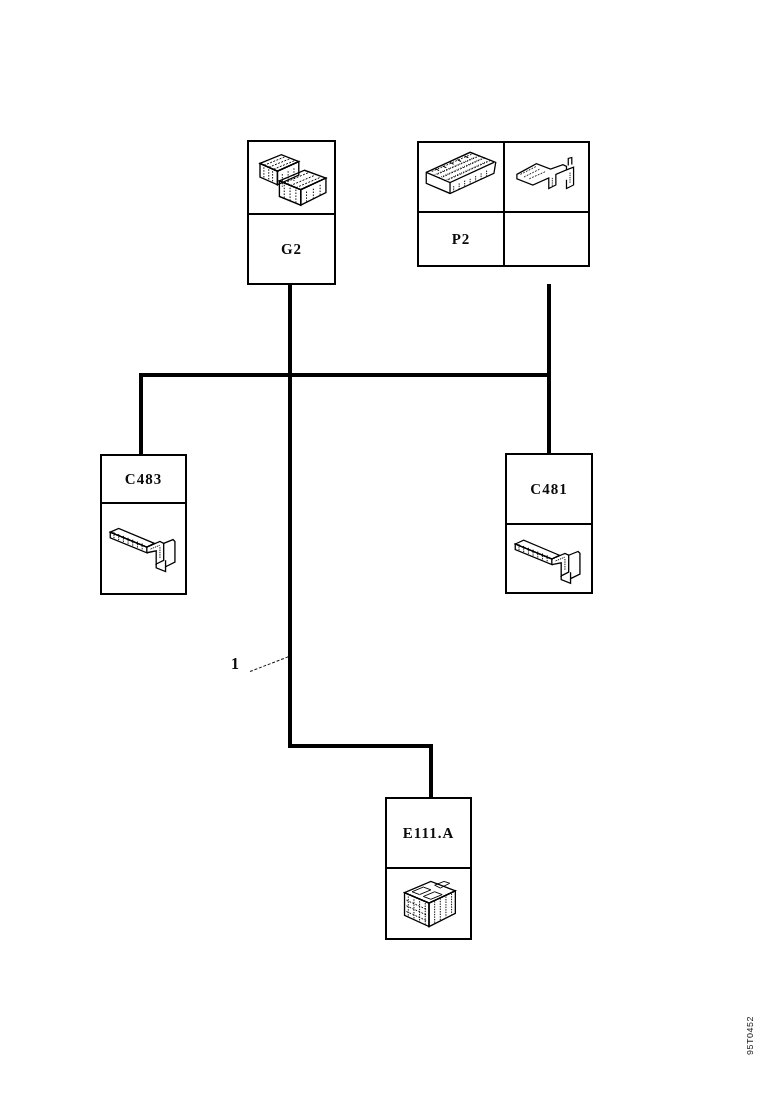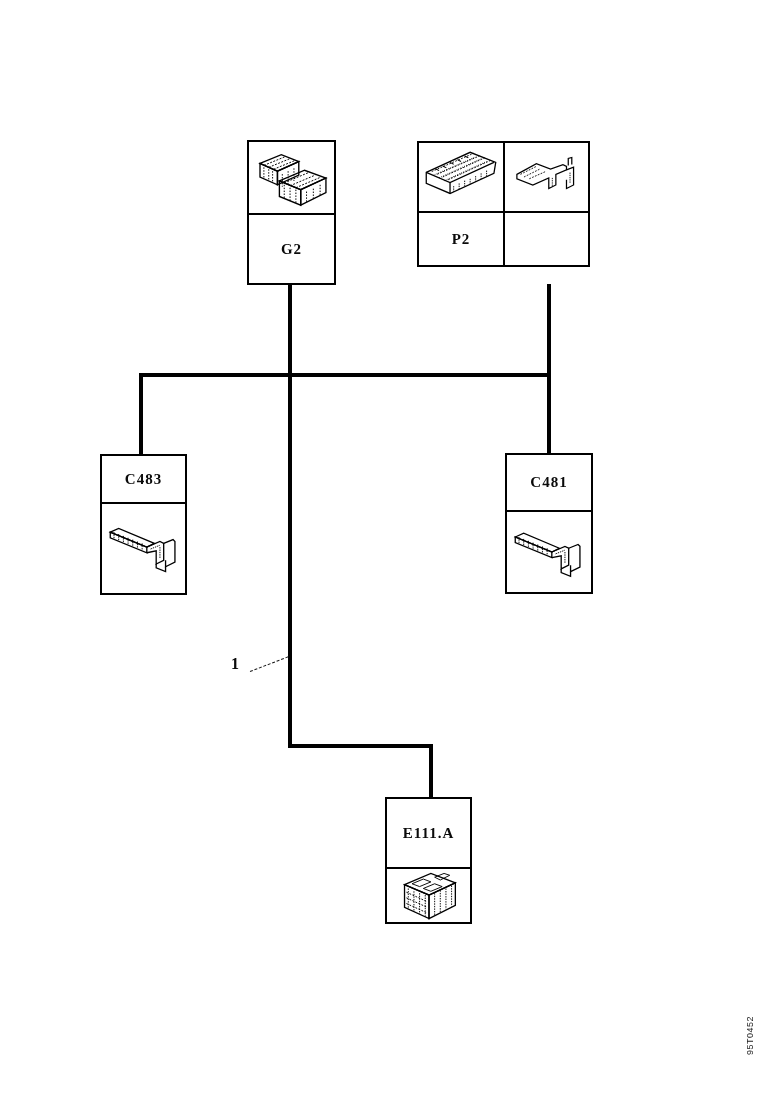--- a/index.html
+++ b/index.html
@@ -146,39 +146,39 @@
           <path d="M44 30 L58 24 L62 26 L62 44 L54 48 L54 34 L44 36"></path>
           <path d="M62 26 L72 22 L74 24 L74 46 L64 51 L64 44"></path>
           <path d="M54 48 L54 52 L64 56 L64 51"></path>
           <path d="M48 32 L58 28 M58 30 L58 42" stroke-width="1" stroke-dasharray="1.5 1"></path>
         </g>
       </svg>
     </div>
   </div>
 
   <div class="cbox" style="left:505px;top:453px;width:88px;height:141px;">
-    <div class="cell" style="height:55px;border-radius:22px;">
+    <div class="cell" style="height:68px;border-radius:22px;">
       <span class="conn-label">C481</span>
     </div>
     <div class="cell grow bt">
       <svg width="80" height="60" viewBox="0 0 82 64">
         <g stroke="#000" fill="none" stroke-width="1.4">
           <path d="M5 16 L14 12 L52 28 L44 32 Z"></path>
           <path d="M5 16 L5 22 L44 38 L44 32 Z"></path>
           <path d="M9 16 L9 23 M14 18 L14 25 M19 20 L19 27 M24 22 L24 29 M29 24 L29 31 M34 26 L34 33 M39 28 L39 35" stroke-width="1" stroke-dasharray="1.5 1"></path>
           <path d="M44 32 L58 26 L62 28 L62 46 L54 50 L54 36 L44 38"></path>
           <path d="M62 28 L72 24 L74 26 L74 48 L64 53 L64 46"></path>
           <path d="M54 50 L54 54 L64 58 L64 53"></path>
           <path d="M48 34 L58 30 M58 32 L58 44" stroke-width="1" stroke-dasharray="1.5 1"></path>
         </g>
       </svg>
     </div>
   </div>
 
-  <div class="cbox" style="left:385px;top:797px;width:87px;height:127px;">
+  <div class="cbox" style="left:385px;top:797px;width:87px;height:143px;">
     <div class="cell" style="height:68px;">
       <span class="conn-label">E111.A</span>
     </div>
     <div class="cell grow bt">
       <svg width="78" height="64" viewBox="0 0 80 68">
         <g stroke="#000" fill="none" stroke-width="1.4">
           <path d="M14 22 L42 10 L68 20 L40 33 Z"></path>
           <path d="M14 22 L14 46 L40 58 L40 33 Z"></path>
           <path d="M40 33 L68 20 L68 44 L40 58 Z"></path>
           <path d="M22 21 L34 16 L42 19 L30 24 Z M34 26 L46 21 L54 24 L42 29 Z M46 14 L56 10 L62 12 L52 17 Z" stroke-width="1"></path>

